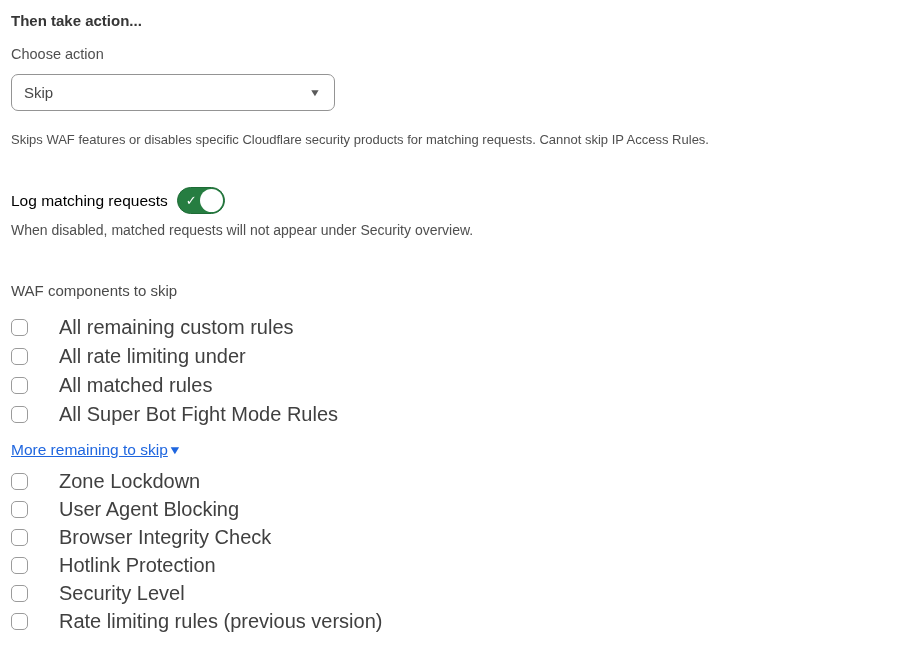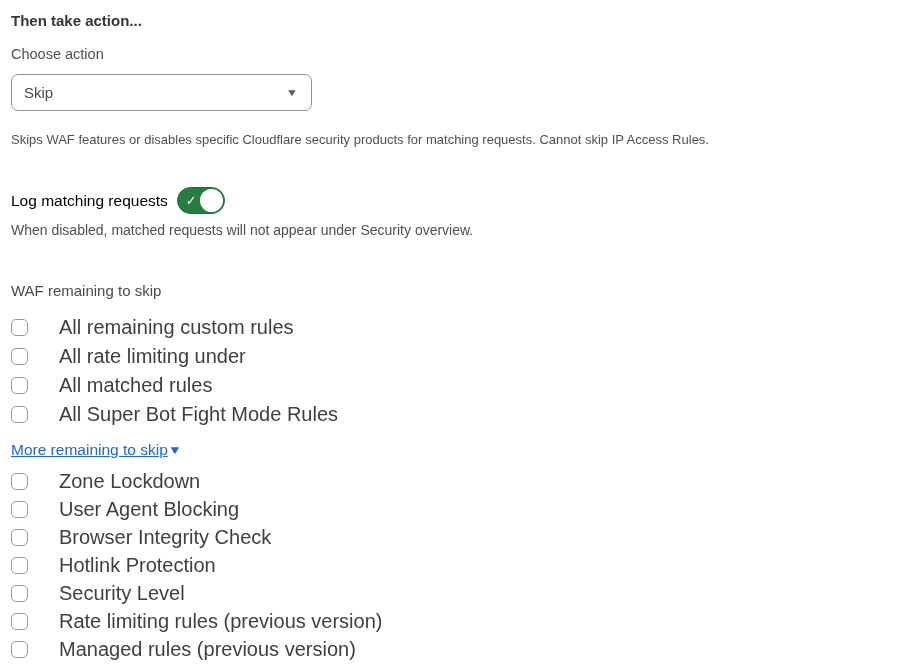--- a/index.html
+++ b/index.html
@@ -16,21 +16,21 @@
     font-size: 15px; line-height: 18px; font-weight: 700; color: #363636;
     margin: 0;
   }
 
   .field-label {
     margin-top: 17px; font-size: 14.5px; line-height: 15px; color: #4f4f4f;
   }
 
   .select {
     margin-top: 12px;
-    width: 301px; height: 37px;
+    width: 324px; height: 37px;
     border: 1px solid #949494; border-radius: 7px;
     display: flex; align-items: center; justify-content: space-between;
     padding: 0 14px 0 12px;
     background: #ffffff;
     cursor: pointer;
   }
   .select-value { font-size: 15px; color: #474747; }
   .select-caret { font-size: 10px; color: #5a5a5a; transform: scaleX(1.25); }
 
   .desc {
@@ -98,21 +98,21 @@
   <div class="toggle-row">
     <span class="toggle-label">Log matching requests</span>
     <span class="toggle">
       <span class="toggle-check">✓</span>
       <span class="toggle-knob"></span>
     </span>
   </div>
 
   <p class="help-text">When disabled, matched requests will not appear under Security overview.</p>
 
-  <div class="group-title">WAF remaining to skip</div>
+  <div class="group-title">WAF components to skip</div>
 
   <div class="checkbox-list">
 
       <label class="checkbox-row">
         <span class="cb"></span>
         <span class="cb-label">All remaining custom rules</span>
       </label>
 
       <label class="checkbox-row">
         <span class="cb"></span>
@@ -160,19 +160,15 @@
       <label class="checkbox-row">
         <span class="cb"></span>
         <span class="cb-label">Security Level</span>
       </label>
 
       <label class="checkbox-row">
         <span class="cb"></span>
         <span class="cb-label">Rate limiting rules (previous version)</span>
       </label>
 
-      <label class="checkbox-row">
-        <span class="cb"></span>
-        <span class="cb-label">Managed rules (previous version)</span>
-      </label>
     </div>
 
 </div>
 
 </body></html>

